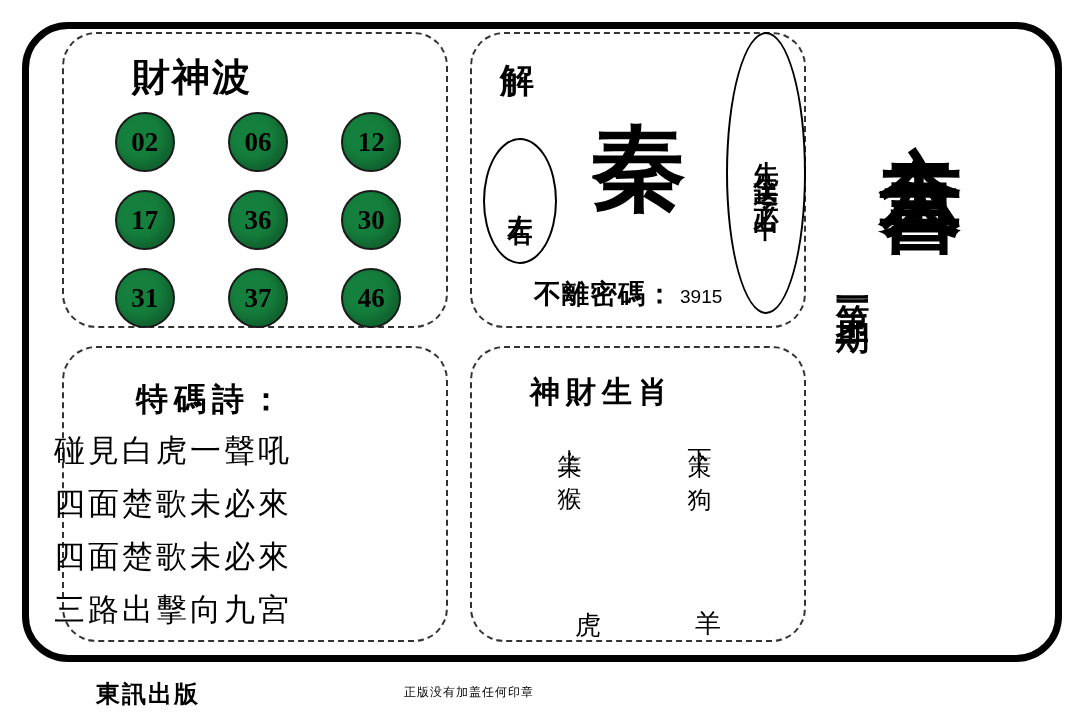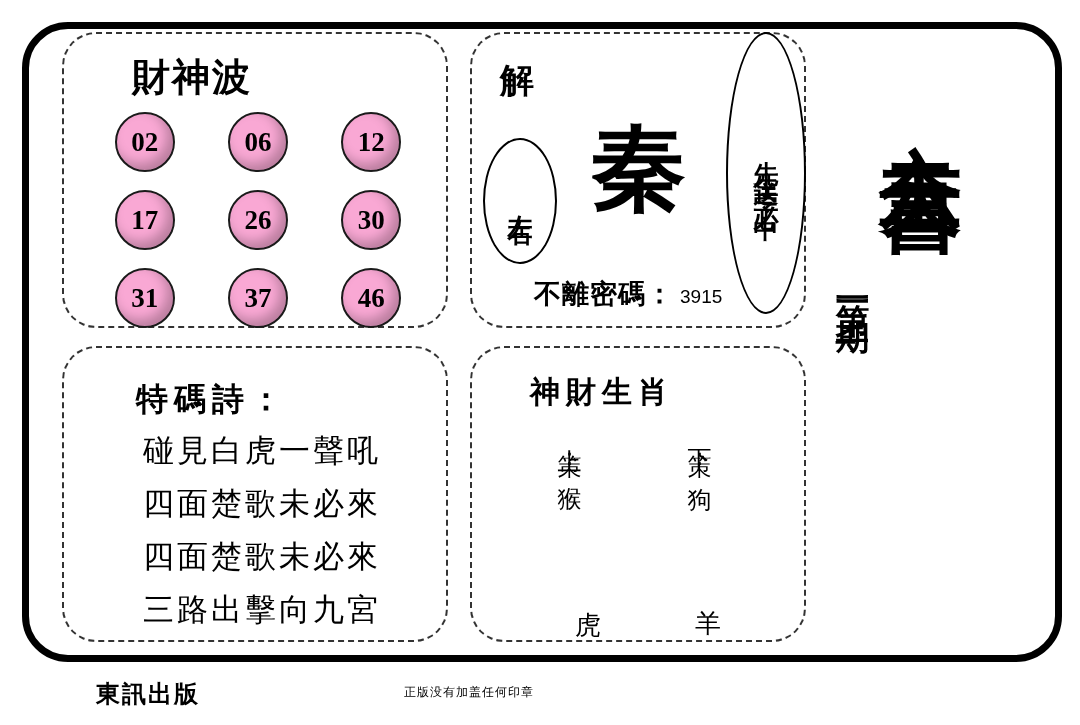--- a/index.html
+++ b/index.html
@@ -63,21 +63,21 @@
     top: 112px;
     width: 340px;
     display: grid;
     grid-template-columns: repeat(3, 1fr);
     grid-row-gap: 18px;
   }
   .ball {
     width: 56px;
     height: 56px;
     border-radius: 50%;
-    background: #f9a8d4;
+    background: #15803d;
     border: 2px solid #1a1a1a;
     color: #000;
     font-family: "Liberation Serif", "DejaVu Serif", serif;
     font-weight: bold;
     font-size: 27px;
     display: flex;
     align-items: center;
     justify-content: center;
     justify-self: center;
     box-shadow: inset -6px -6px 12px rgba(0,0,0,0.25);
@@ -165,24 +165,24 @@
     position: absolute;
     left: 136px;
     top: 378px;
     font-family: "Liberation Sans", "DejaVu Sans", sans-serif;
     font-weight: bold;
     font-size: 32px;
     letter-spacing: 6px;
   }
   #temashi-lines {
     position: absolute;
-    left: 69px;
+    left: 54px;
     top: 430px;
     width: 386px;
-    text-align: center;
+    text-align: left;
   }
   #temashi-lines .poem-line {
     font-family: "Liberation Sans", "DejaVu Sans", sans-serif;
     font-size: 31px;
     letter-spacing: 3px;
     margin-bottom: 11px;
   }
 
   
   #shengxiao-title {
@@ -270,21 +270,21 @@
 
   <div class="outer-frame"></div>
 
   <div class="panel" id="panel-caishenbo"></div>
   <div class="panel-title" id="caishenbo-title">財神波</div>
   <div class="ball-grid">
     <div class="ball">02</div>
     <div class="ball">06</div>
     <div class="ball">12</div>
     <div class="ball">17</div>
-    <div class="ball">26</div>
+    <div class="ball">36</div>
     <div class="ball">30</div>
     <div class="ball">31</div>
     <div class="ball">37</div>
     <div class="ball">46</div>
   </div>
 
   <div class="panel" id="panel-jie"></div>
   <div id="jie-label">解</div>
 
   <div class="ellipse" id="ellipse-zuoyou">

